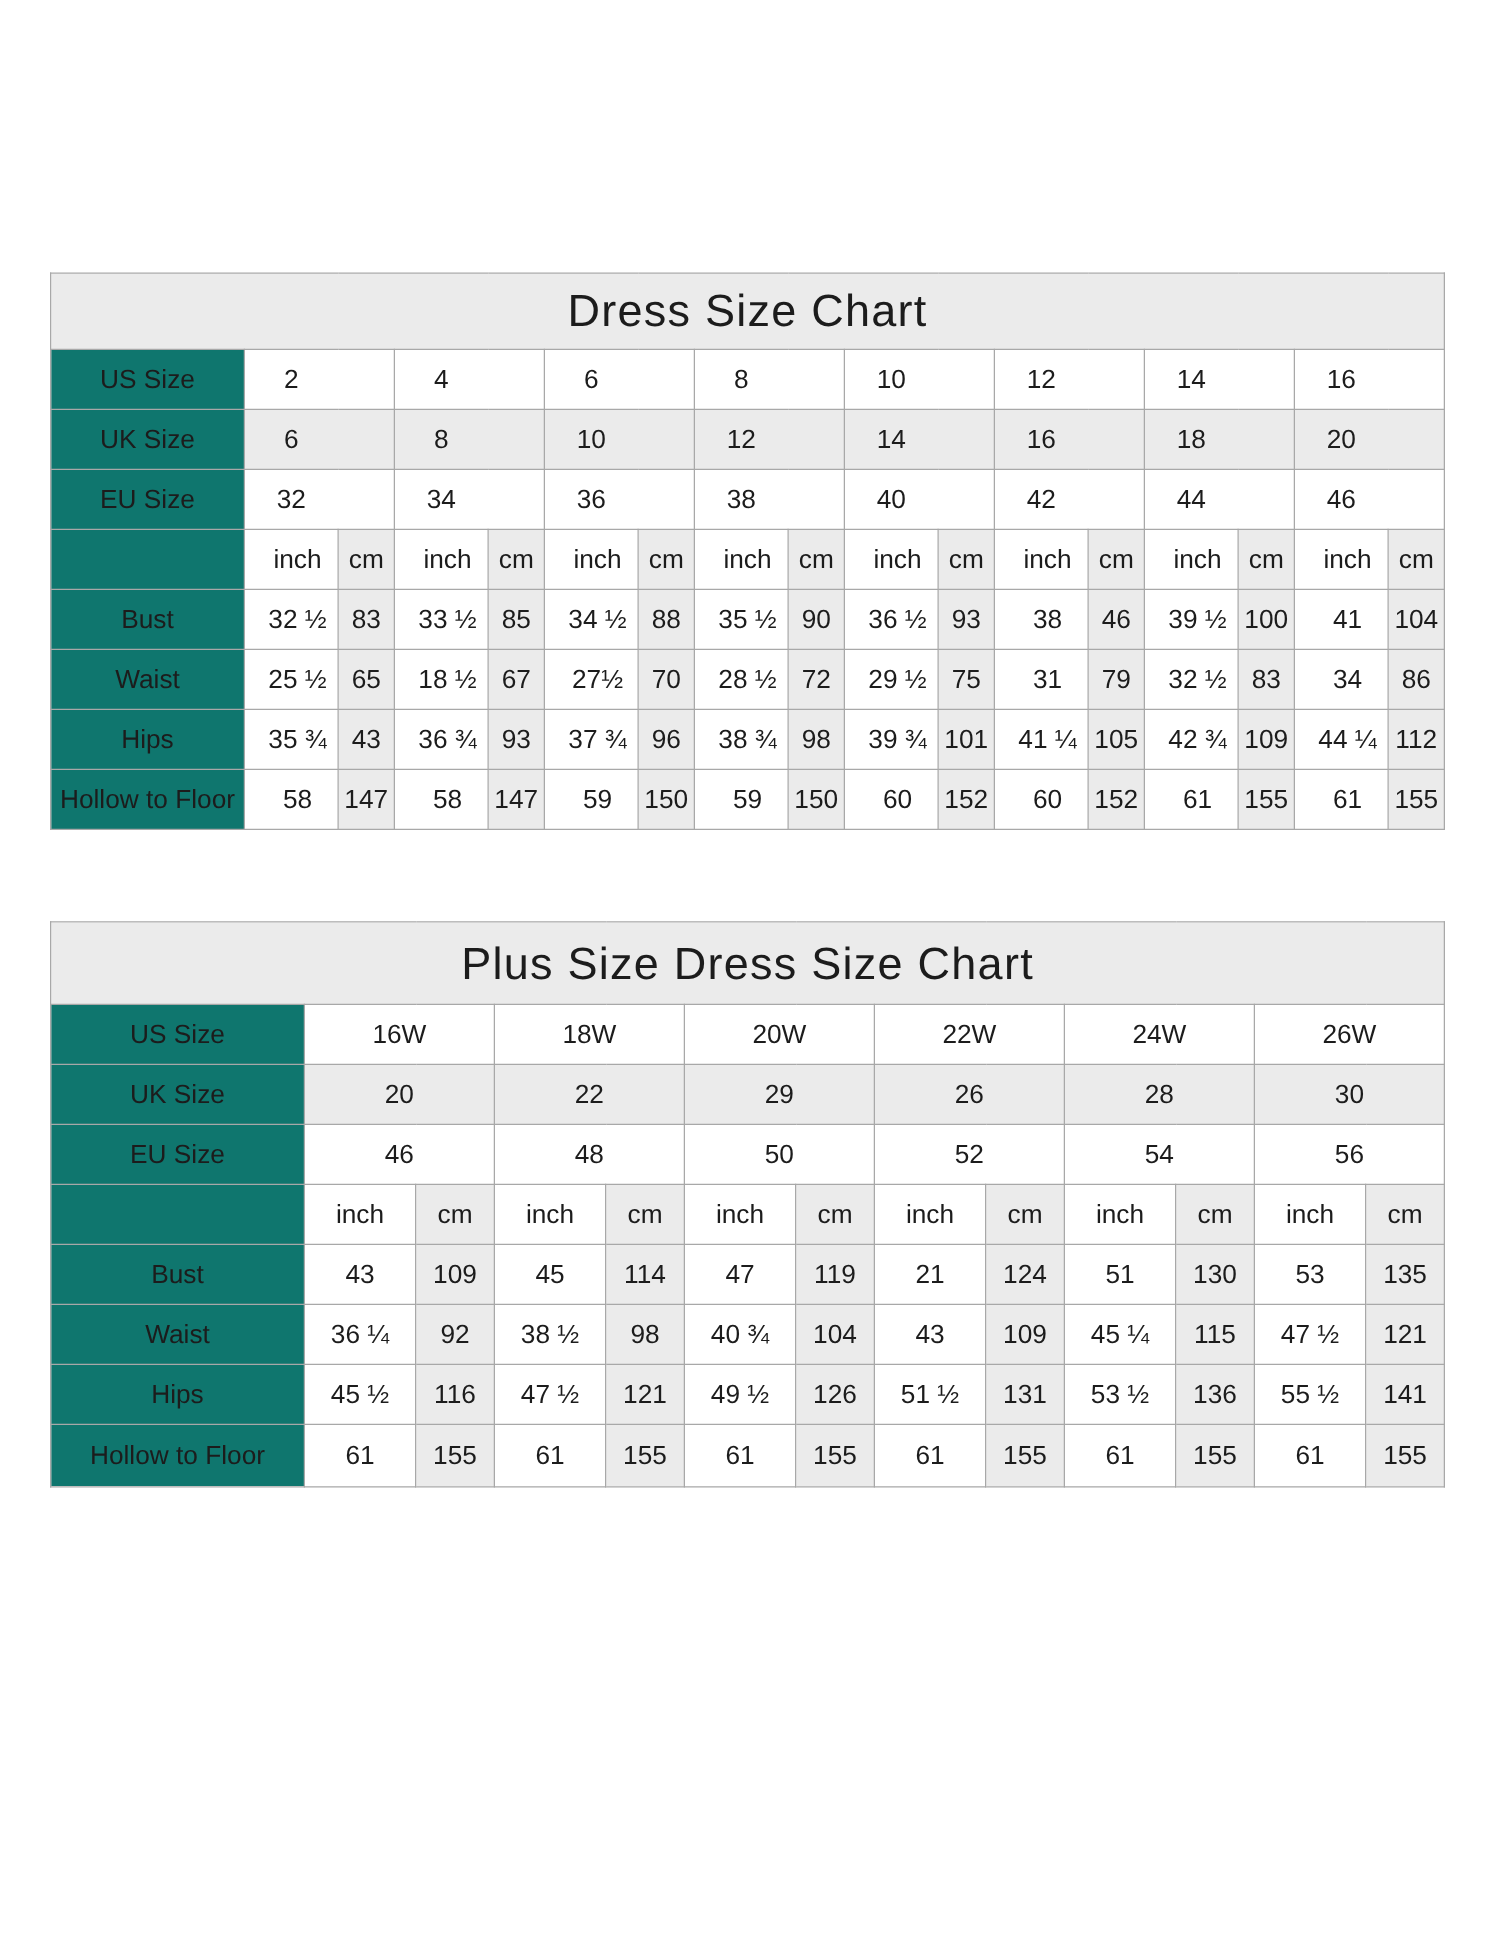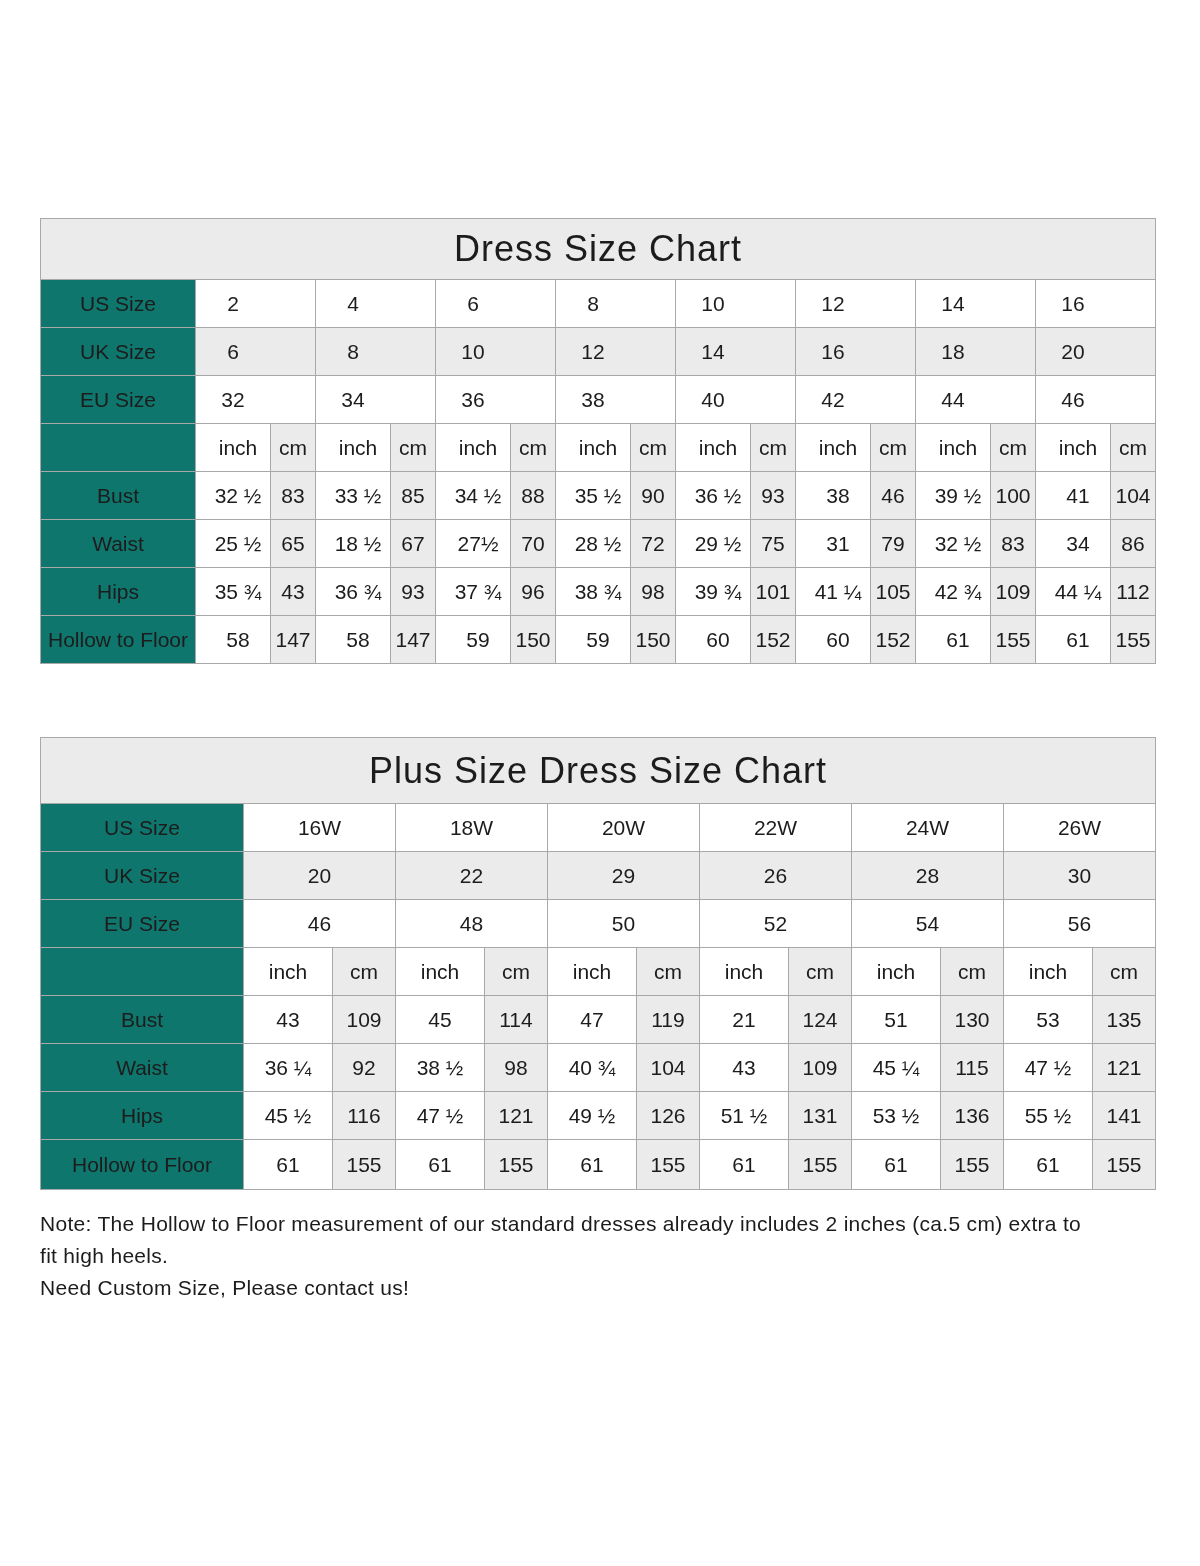--- a/index.html
+++ b/index.html
@@ -302,19 +302,14 @@
           <td class="inch">61</td>
           <td class="cm">155</td>
           <td class="inch">61</td>
           <td class="cm">155</td>
           <td class="inch">61</td>
           <td class="cm">155</td>
         </tr>
       </tbody>
     </table>
 
-  <div class="note">
-    <div>Note: The Hollow to Floor measurement of our standard dresses already includes 2 inches (ca.5 cm) extra to</div>
-    <div>fit high heels.</div>
-    <div>Need Custom Size, Please contact us!</div>
-  </div>
 
 </div>
 
 </body></html>

